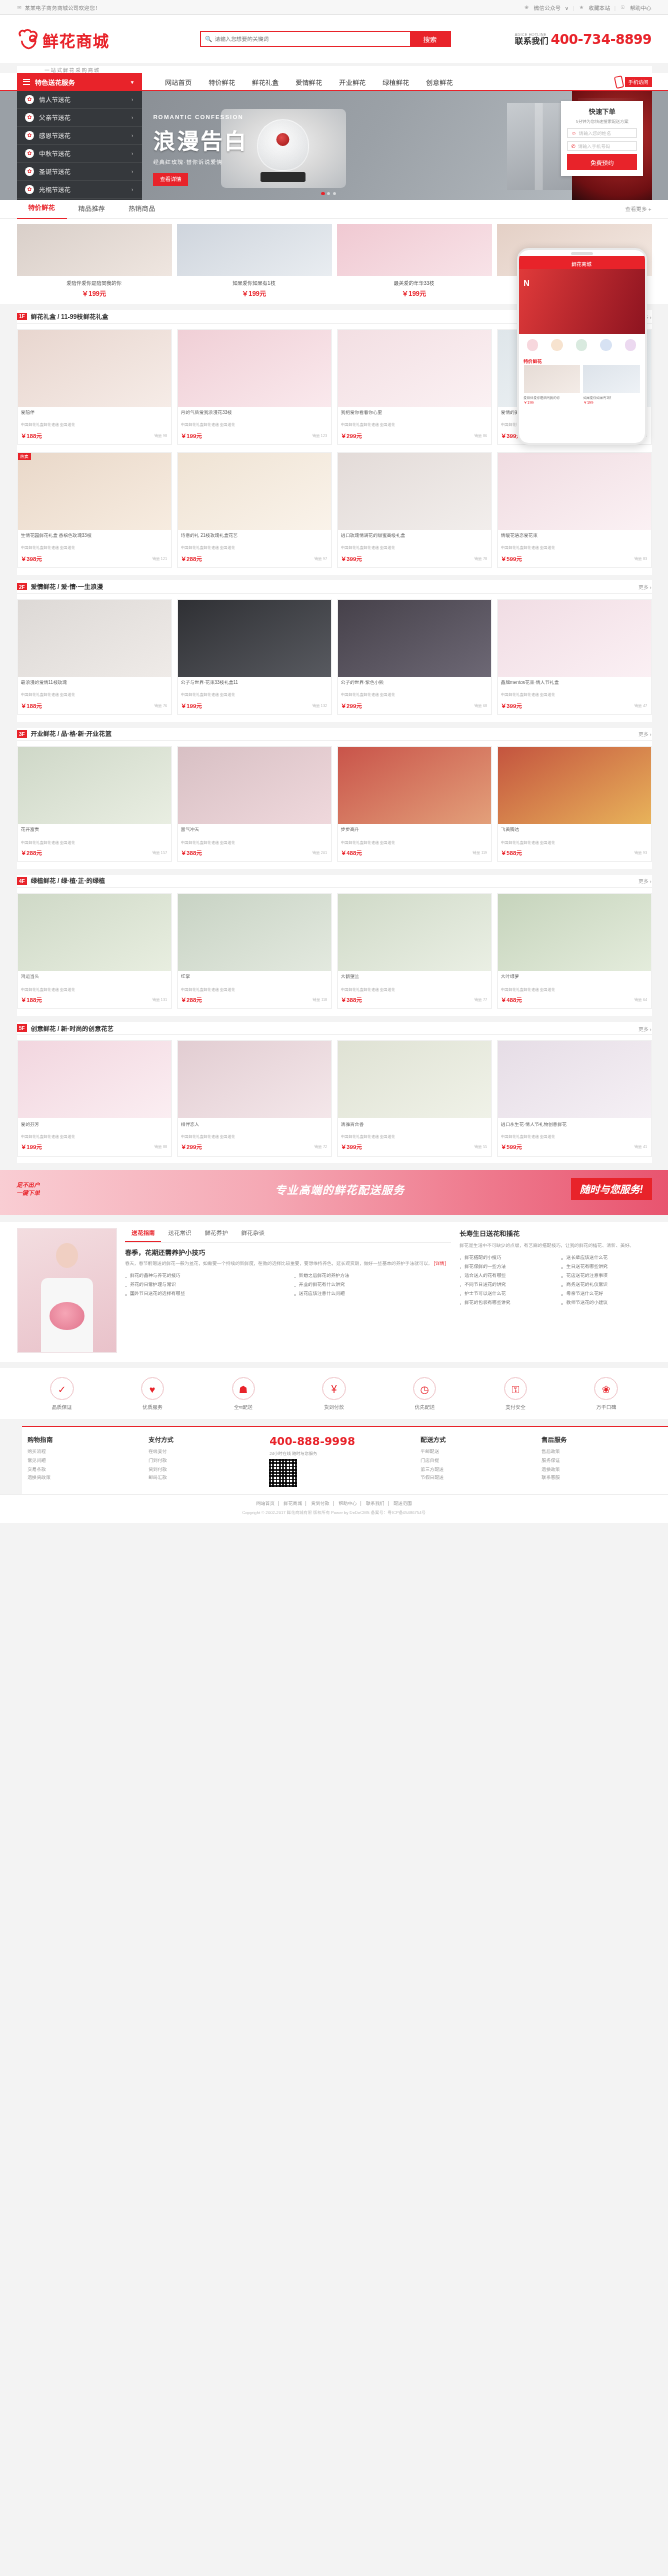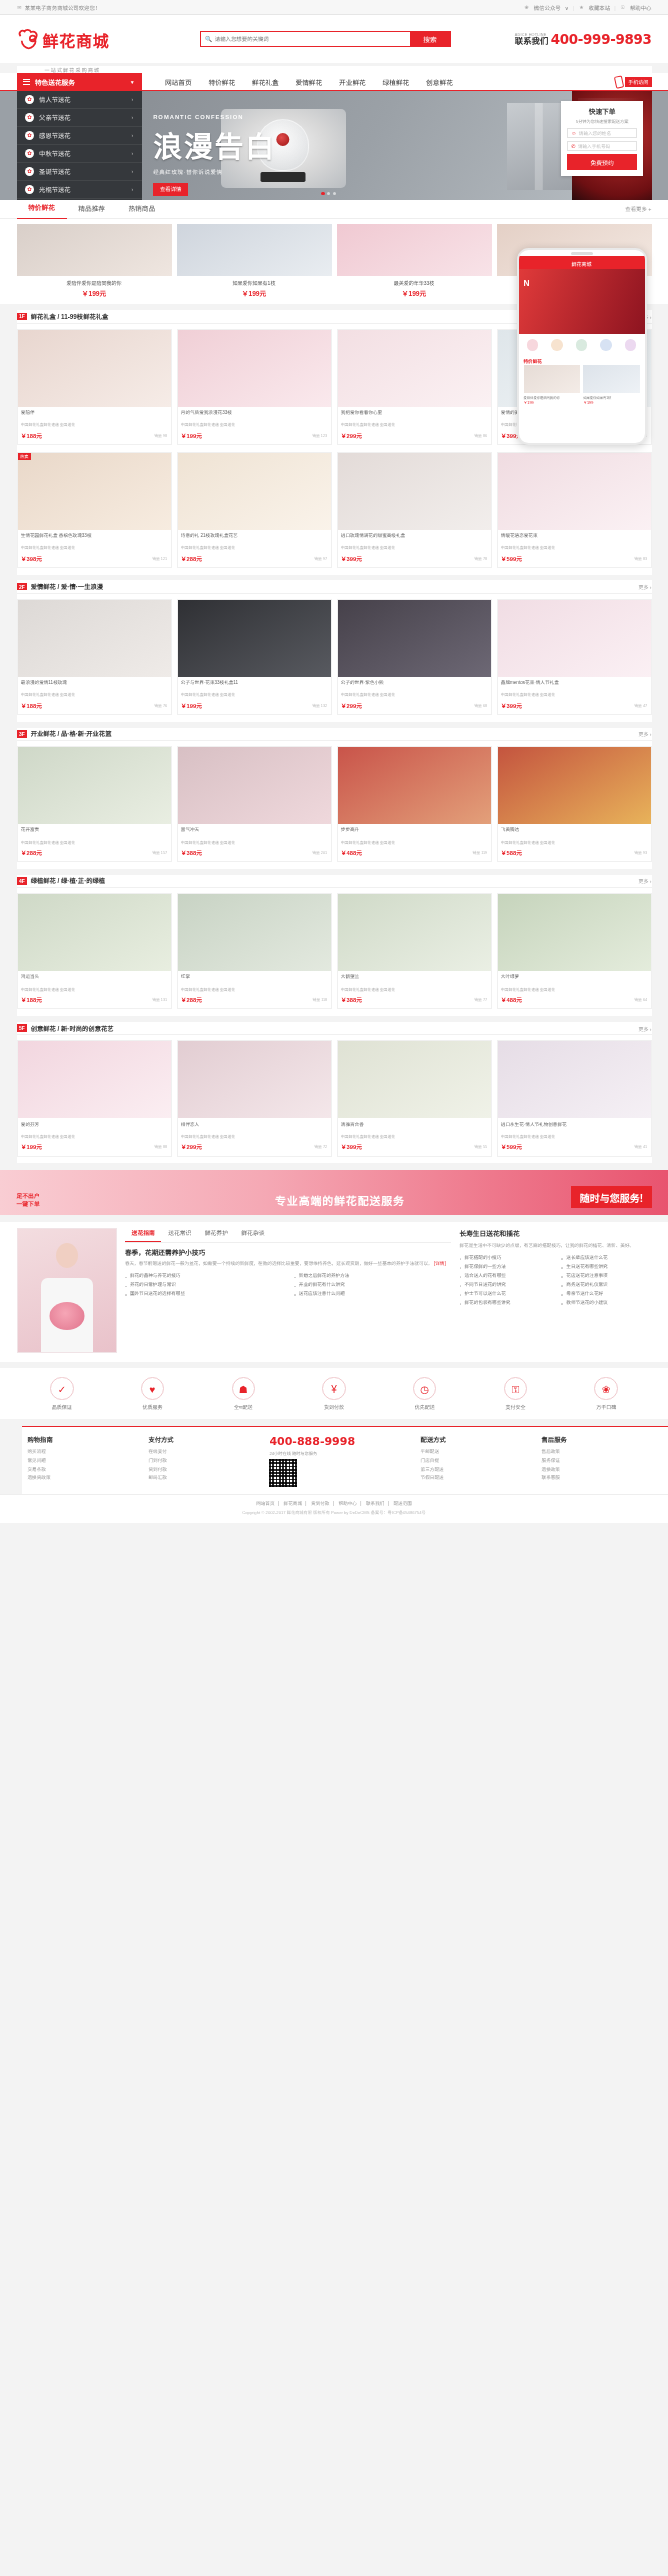--- a/index.html
+++ b/index.html
@@ -63,21 +63,21 @@
              background:rgba(45,48,52,.93); z-index:5; }
   .side-item { display:flex; align-items:center; gap:5px; height:18px; padding:0 8.4px;
                border-bottom:0.8px solid rgba(255,255,255,.07); color:#e8e8e8; font-size:6.3px; cursor:pointer; }
   .side-ico { width:9.2px; height:9.2px; border-radius:50%; background:#fff; color:#e8232a;
               font-size:5.4px; line-height:9.2px; text-align:center; flex:none; }
   .side-arrow { margin-left:auto; font-size:5px; color:#b9b9b9; }
   .hero-stage { position:absolute; left:125px; top:0; right:0; height:109px;
                 background:linear-gradient(120deg,#8b9096 0%,#9ba1a7 45%,#b9bfc4 100%); }
   .hero-txt { position:absolute; left:11.7px; top:23.4px; color:#fff; }
   .hero-en { font-size:5.8px; letter-spacing:1px; font-weight:bold; opacity:.95; }
-  .hero-cn { font-size:29px; font-weight:bold; letter-spacing:1.7px; margin-top:2.5px;
+  .hero-cn { font-size:22px; font-weight:bold; letter-spacing:1.7px; margin-top:2.5px;
              font-family:"DejaVu Sans","Liberation Sans",sans-serif; text-shadow:0 0.8px 1.7px rgba(0,0,0,.3); }
   .hero-sub { font-size:5.4px; margin-top:3.3px; letter-spacing:0.7px; opacity:.92; }
   .hero-btn { margin-top:6.7px; display:inline-block; background:#e8232a; color:#fff;
               font-size:5.4px; padding:2.5px 6.7px; cursor:pointer; }
   .hero-rose { position:absolute; left:79px; top:18.4px; width:125px; height:79px;
                background:radial-gradient(ellipse at 50% 45%,#f2f2f2 0%,#d8d8d8 48%,#b9bdc1 100%);
                border-radius:5px; }
   .rose-dome { position:absolute; left:50%; top:10px; transform:translateX(-50%);
                width:52px; height:52px; border-radius:50% 50% 45% 45%;
                background:radial-gradient(circle at 42% 35%,rgba(255,255,255,.75),rgba(210,215,220,.45));
@@ -154,21 +154,21 @@
   .pinfo { padding:3.3px 3.3px 4.2px; }
   .ptitle { font-size:4.6px; color:#666; line-height:1.3; height:11.7px; overflow:hidden; }
   .pdesc { font-size:3.8px; color:#aaa; margin-top:1.7px; line-height:1.3; }
   .prow { display:flex; align-items:center; margin-top:2.5px; }
   .pprice { font-size:5.8px; color:#e8232a; font-weight:bold; }
   .psold { margin-left:auto; font-size:3.8px; color:#bbb; }
 
   
   .promo { margin-top:6.7px; height:45px; position:relative; overflow:hidden;
            background:linear-gradient(90deg,#f9cdd3 0%,#f5a8b4 40%,#ef7d90 70%,#e8546f 100%); }
-  .promo .wrap { display:flex; align-items:flex-end; height:38px; position:relative; }
+  .promo .wrap { display:flex; align-items:center; height:38px; position:relative;font-style:italic; }
   .promo-l { width:92px; font-size:5.8px; color:#e8232a; line-height:1.4; font-weight:bold; }
   .promo-c { font-size:11px; color:#fff; font-weight:bold; letter-spacing:0.8px; flex:1; text-align:center; }
   .promo-r { background:#e8232a; color:#fff; font-size:10px; font-weight:bold; padding:3.3px 8.4px; }
 
   
   .arts { margin-top:6.7px; background:#fff; padding:6.7px 0 8.4px; }
   .arts .wrap { display:flex; gap:8.4px; }
   .art-model { width:100px; height:125px; background:linear-gradient(160deg,#f3dde0,#e9c2ca);
                position:relative; border:0.8px solid #f0e3e6; }
   .art-model .head { position:absolute; left:50%; top:13.4px; transform:translateX(-50%);
@@ -263,21 +263,21 @@
           <input class="search-input" type="text" placeholder="请输入您想要的关键词" style="">
         </div>
         <button class="search-btn">搜索</button>
       </div>
     </div>
     <div class="hotline">
       <div class="hot-labels">
         <div class="hot-en">ADICE HOTLINE</div>
         <div class="hot-cn">联系我们</div>
       </div>
-      <div class="hot-num">400-999-9893</div>
+      <div class="hot-num">400-734-8899</div>
     </div>
   </div>
 </div>
 <div class="wrap" style="background:#fff;">
     <div class="logo-sub">一站式鲜花采购商城</div>
   </div>
 
 <div class="nav">
   <div class="wrap">
     <div class="nav-cat">

